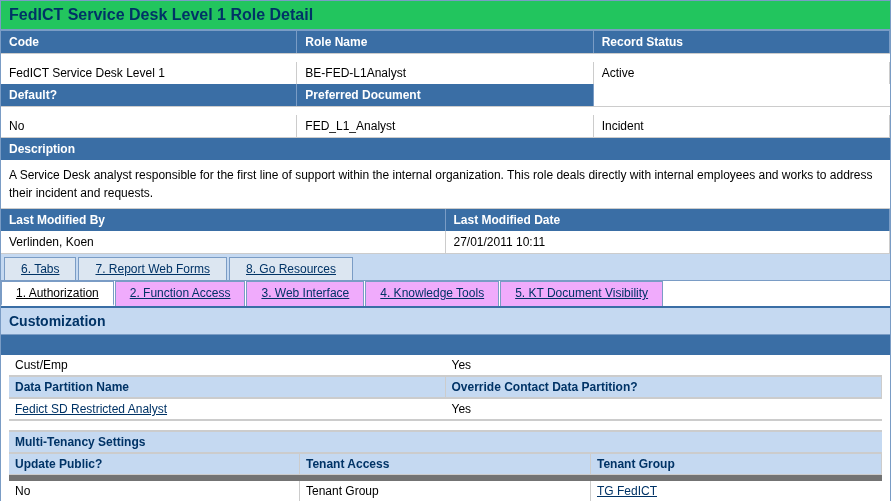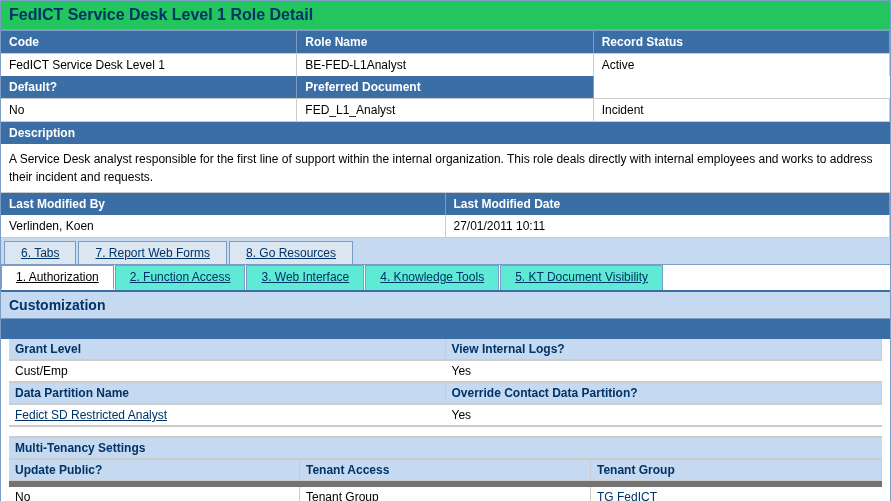--- a/index.html
+++ b/index.html
@@ -38,20 +38,21 @@
     .field-value {
       padding: 4px 8px;
       background: #fff;
       border-right: 1px solid #ccc;
       color: #000;
     }
 
     .field-row {
       display: grid;
       grid-template-columns: 1fr 1fr 1fr;
+      margin-top: 8px;
     }
 
     .section-header {
       background: #3a6ea5;
       color: #fff;
       font-weight: bold;
       padding: 4px 8px;
       font-size: 12px;
     }
 
@@ -102,21 +103,21 @@
 
     .tab2-item {
       padding: 4px 14px;
       border: 1px solid #7a9cc5;
       border-bottom: none;
       margin-right: 1px;
       cursor: pointer;
       font-size: 12px;
       color: #003366;
       text-decoration: underline;
-      background: #5eead4;
+      background: #f0abfc;
     }
 
     .tab2-item.active {
       background: #fff;
       border-bottom: 2px solid #fff;
       color: #000;
     }
 
     .section-title {
       background: #c5d9f1;
@@ -236,24 +237,20 @@
     <div class="tab2-item">5. KT Document Visibility</div>
   </div>
 
   <div class="section-title">Customization</div>
 
   <div class="blue-bar"></div>
 
   <div class="inner-content">
 
     <div class="inner-field-grid">
-      <div class="inner-field-header">Grant Level</div>
-      <div class="inner-field-header">View Internal Logs?</div>
-    </div>
-    <div class="inner-field-grid">
       <div class="inner-field-value">Cust/Emp</div>
       <div class="inner-field-value">Yes</div>
     </div>
 
     <div class="inner-field-grid">
       <div class="inner-field-header">Data Partition Name</div>
       <div class="inner-field-header">Override Contact Data Partition?</div>
     </div>
     <div class="inner-field-grid">
       <div class="inner-field-value link-text">Fedict SD Restricted Analyst</div>

